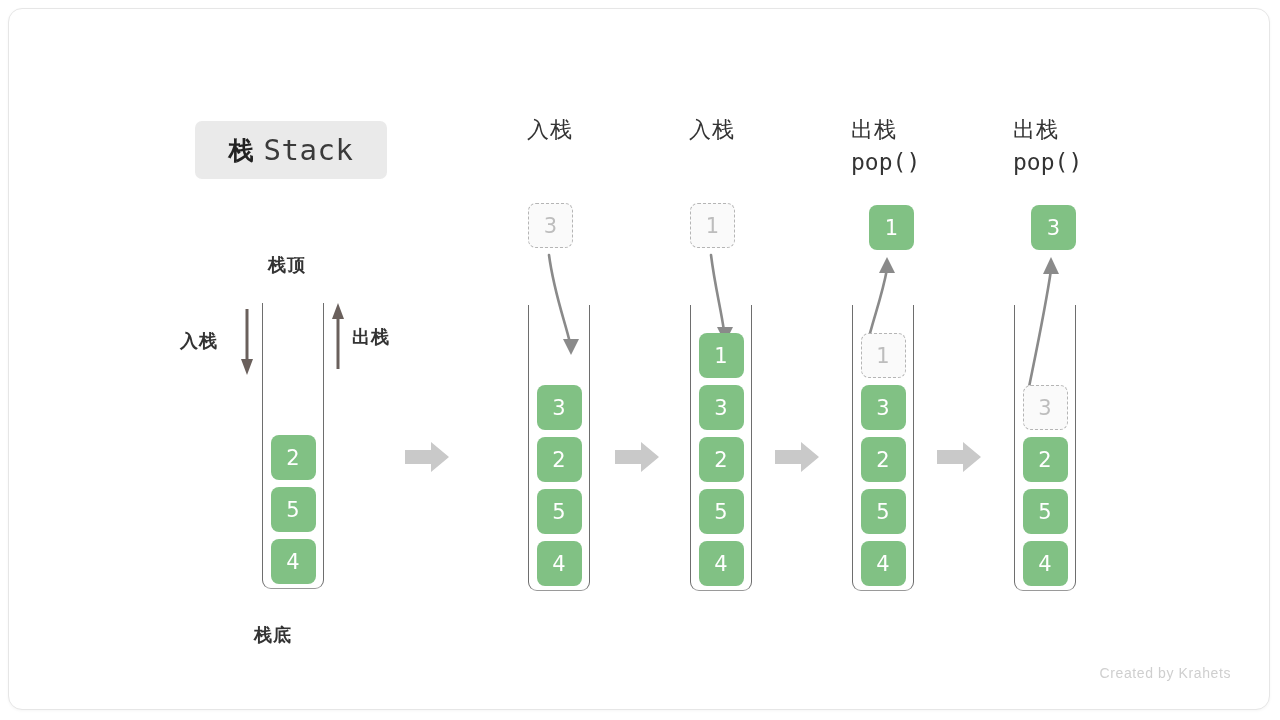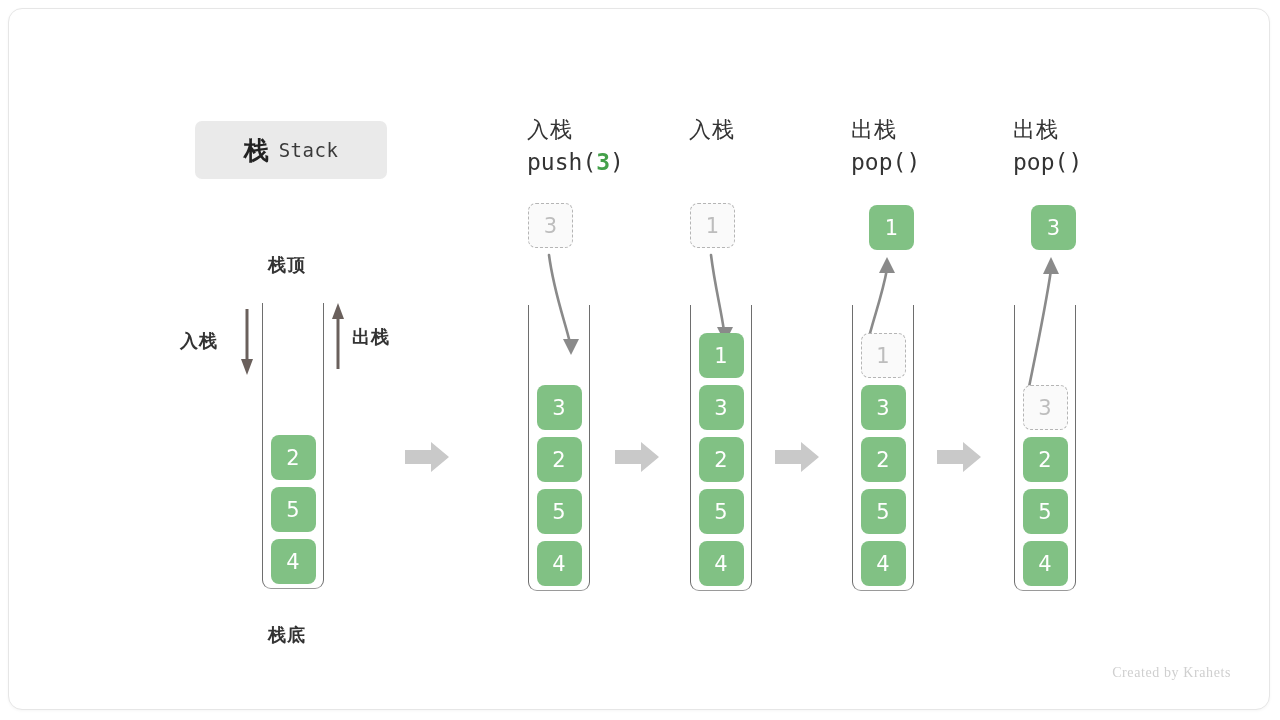--- a/index.html
+++ b/index.html
@@ -43,21 +43,21 @@
     gap: 9px;
   }
   #title-chip .cn {
     font-size: 25px;
     font-weight: bold;
     color: #222222;
     letter-spacing: 1px;
   }
   #title-chip .en {
     font-family: "DejaVu Sans Mono", "Liberation Mono", monospace;
-    font-size: 19px;
+    font-size: 29px;
     color: #3a3a3a;
     letter-spacing: 0.5px;
   }
 
   
   .cap {
     font-size: 18px;
     font-weight: bold;
     color: #333333;
     letter-spacing: 1px;
@@ -121,21 +121,21 @@
   .block-arrow {
     width: 44px;
     height: 34px;
     color: #c9c9c9;
   }
 
   
   #credit {
     right: 38px;
     bottom: 28px;
-    font-family: Liberation Serif, serif;
+    font-family: Liberation Sans, sans-serif;
     font-size: 14px;
     color: #cfcfcf;
     letter-spacing: 0.6px;
     white-space: nowrap;
   }
 
   svg { display: block; overflow: visible; }
 </style>
 </head>
 <body>
@@ -162,33 +162,32 @@
       <line x1="8" y1="14" x2="8" y2="68" stroke="#6a605c" stroke-width="3"></line>
     </svg>
     <div class="abs cap" style="left:183px; top:80px;">出栈</div>
 
     <div class="abs stack-box" style="left:93px; top:58px; height:286px; display:flex; flex-direction:column; justify-content:flex-end; align-items:center; padding-bottom:4px;">
       <div class="cell filled" style="margin-bottom:7px;">2</div>
       <div class="cell filled" style="margin-bottom:7px;">5</div>
       <div class="cell filled">4</div>
     </div>
 
-    <div class="abs cap" style="left:99px; top:378px;">栈底</div>
+    <div class="abs cap" style="left:85px; top:378px;">栈底</div>
   </div>
 
   <div class="abs" style="left:396px; top:431px;">
     <svg class="block-arrow" viewBox="0 0 44 34">
       <polygon points="0,10 26,10 26,2 44,17 26,32 26,24 0,24" fill="#c9c9c9"></polygon>
     </svg>
   </div>
 
   <div class="abs" style="left:518px; top:106px;">
     <div class="stage-head">
       <div class="line1">入栈</div>
-      <div class="line2"><span>push(</span><span class="hl">3</span><span>)</span></div>
     </div>
 
     <div class="abs cell ghost" style="left:1px; top:88px;">3</div>
 
     <svg class="abs" width="60" height="110" style="left:14px; top:136px;">
       <path d="M8 4 C 13 42, 24 70, 29 92" stroke="#8a8a8a" stroke-width="2.6" fill="none" stroke-linecap="round"></path>
       <polygon points="30,104 22,88 38,88" fill="#8a8a8a"></polygon>
     </svg>
 
     <div class="abs stack-box" style="left:1px; top:190px; height:286px; display:flex; flex-direction:column; justify-content:flex-end; align-items:center; padding-bottom:4px;">

